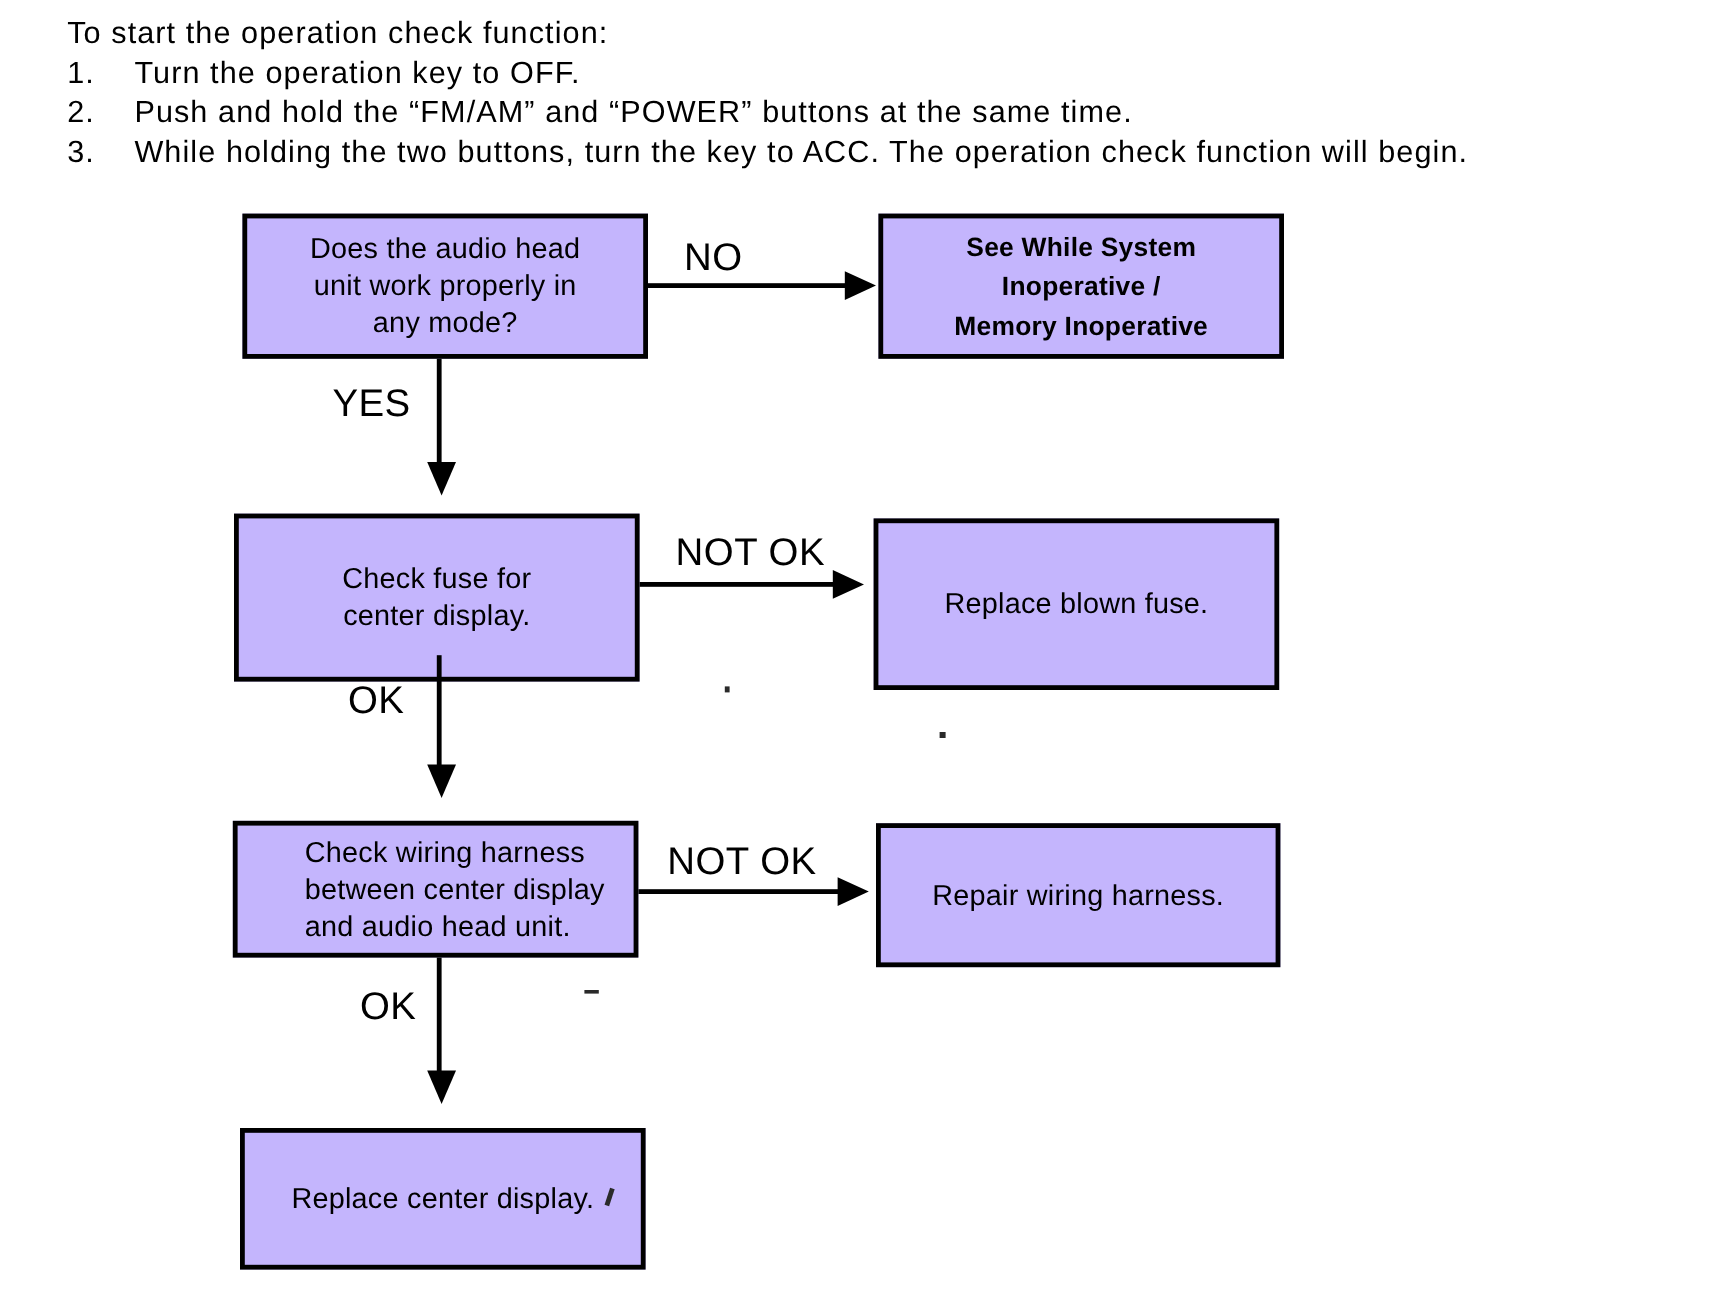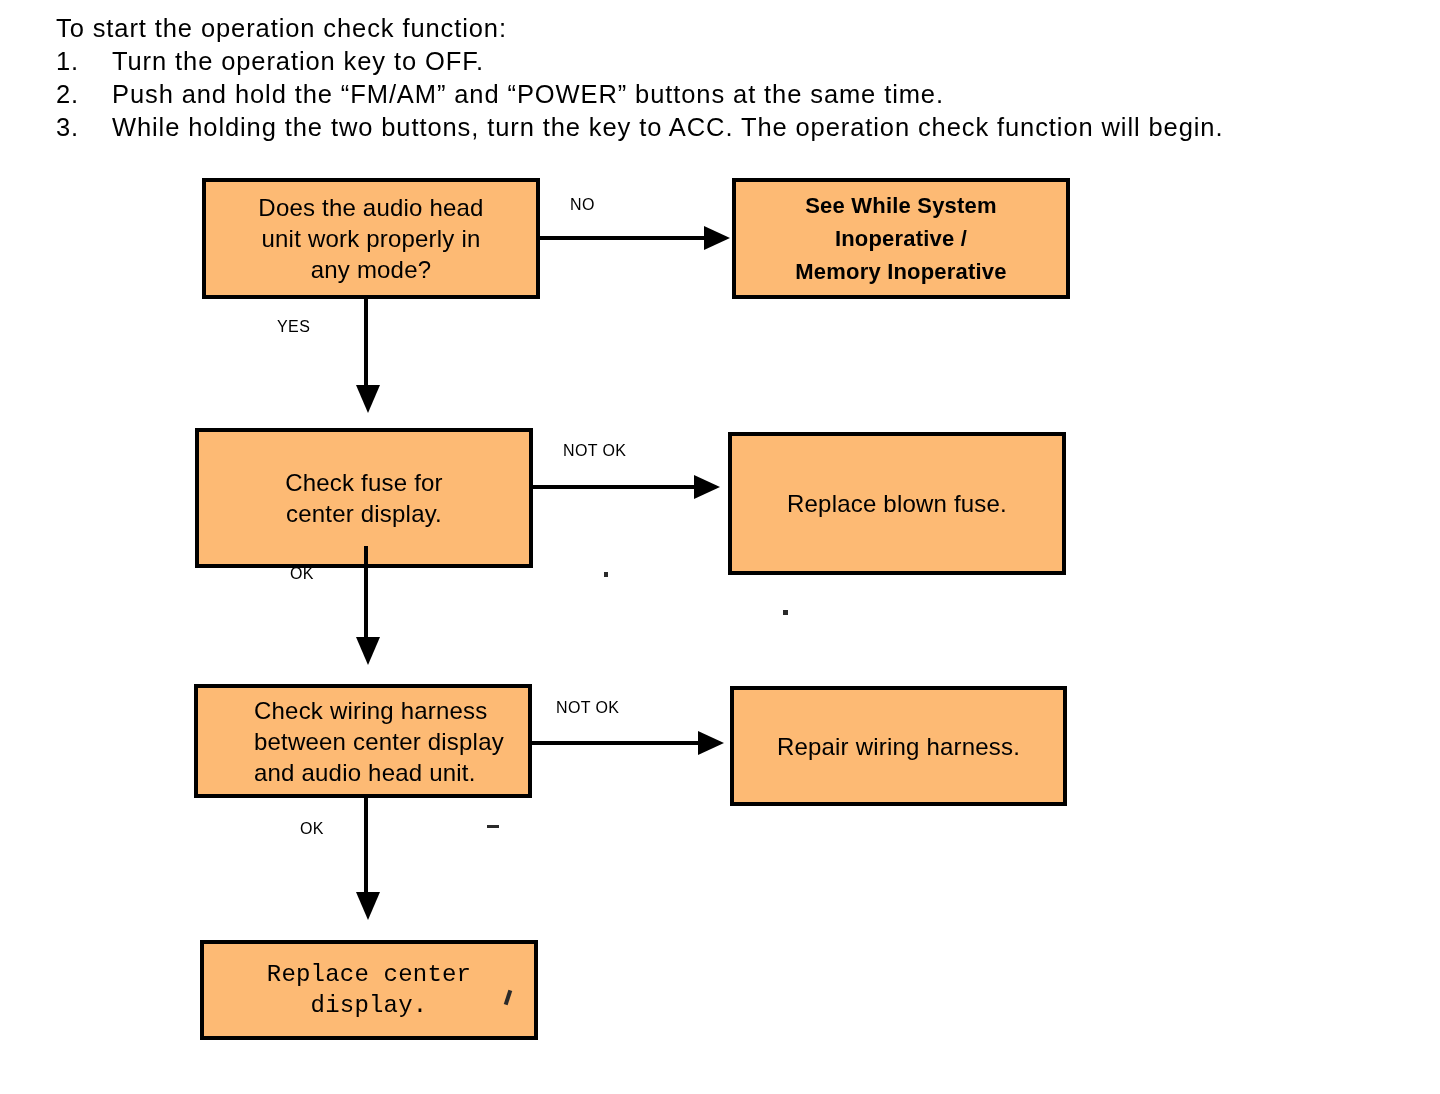--- a/index.html
+++ b/index.html
@@ -42,21 +42,21 @@
     left: 0;
     top: 0;
     width: 1440px;
     height: 1094px;
   }
 
   .node {
     position: absolute;
     box-sizing: border-box;
     border: 4px solid #000;
-    background: #fdba74;
+    background: #c4b5fd;
     display: flex;
     align-items: center;
     padding: 0 14px;
   }
   .node .txt {
     width: 100%;
     font-size: 24px;
     line-height: 31px;
     letter-spacing: 0.2px;
   }
@@ -64,21 +64,21 @@
   .node.left .txt   { text-align: left; padding-left: 12px; }
   .node.bold .txt   { font-weight: bold; font-size: 22px; line-height: 33px; text-align: center; }
 
   
   #node-q1    { left: 202px; top: 178px;  width: 338px; height: 121px; }
   #node-see   { left: 732px; top: 178px;  width: 338px; height: 121px; }
   #node-fuse  { left: 195px; top: 428px;  width: 338px; height: 140px; }
   #node-repl  { left: 728px; top: 432px;  width: 338px; height: 143px; }
   #node-wire  { left: 194px; top: 684px;  width: 338px; height: 114px; padding-left: 44px; }
   #node-rep2  { left: 730px; top: 686px;  width: 337px; height: 120px; }
-  #node-disp  { left: 200px; top: 940px;  width: 338px; height: 100px; font-family: Liberation Mono, monospace; }
+  #node-disp  { left: 200px; top: 940px;  width: 338px; height: 118px; }
 
   
   .hline {
     position: absolute;
     height: 4px;
     background: #000;
   }
   .vline {
     position: absolute;
     width: 4px;
@@ -94,21 +94,21 @@
   .arrow-down {
     position: absolute;
     width: 0; height: 0;
     border-left: 12px solid transparent;
     border-right: 12px solid transparent;
     border-top: 28px solid #000;
   }
 
   .edge-label {
     position: absolute;
-    font-size: 16px;
+    font-size: 32px;
     letter-spacing: 0.4px;
     white-space: nowrap;
     color: #000;
   }
 
   
   #h-no        { left: 540px; top: 236px; width: 172px; }
   #a-no        { left: 704px; top: 226px; }
   #lbl-no      { left: 570px; top: 196px; }
 

